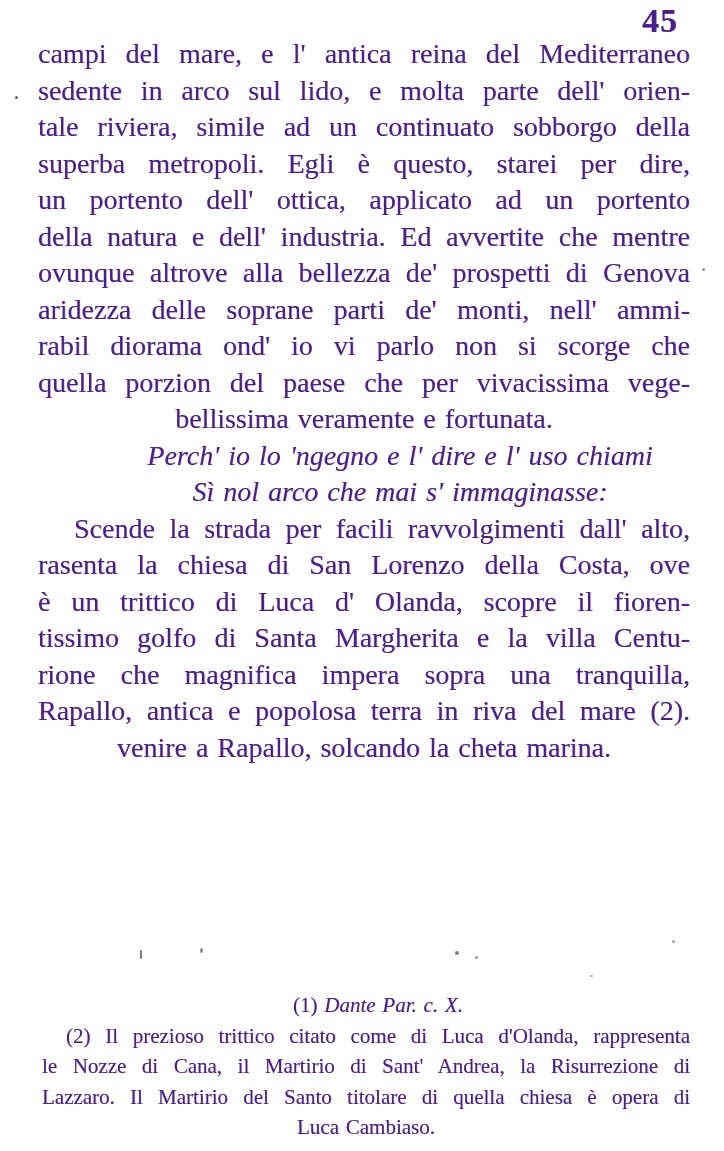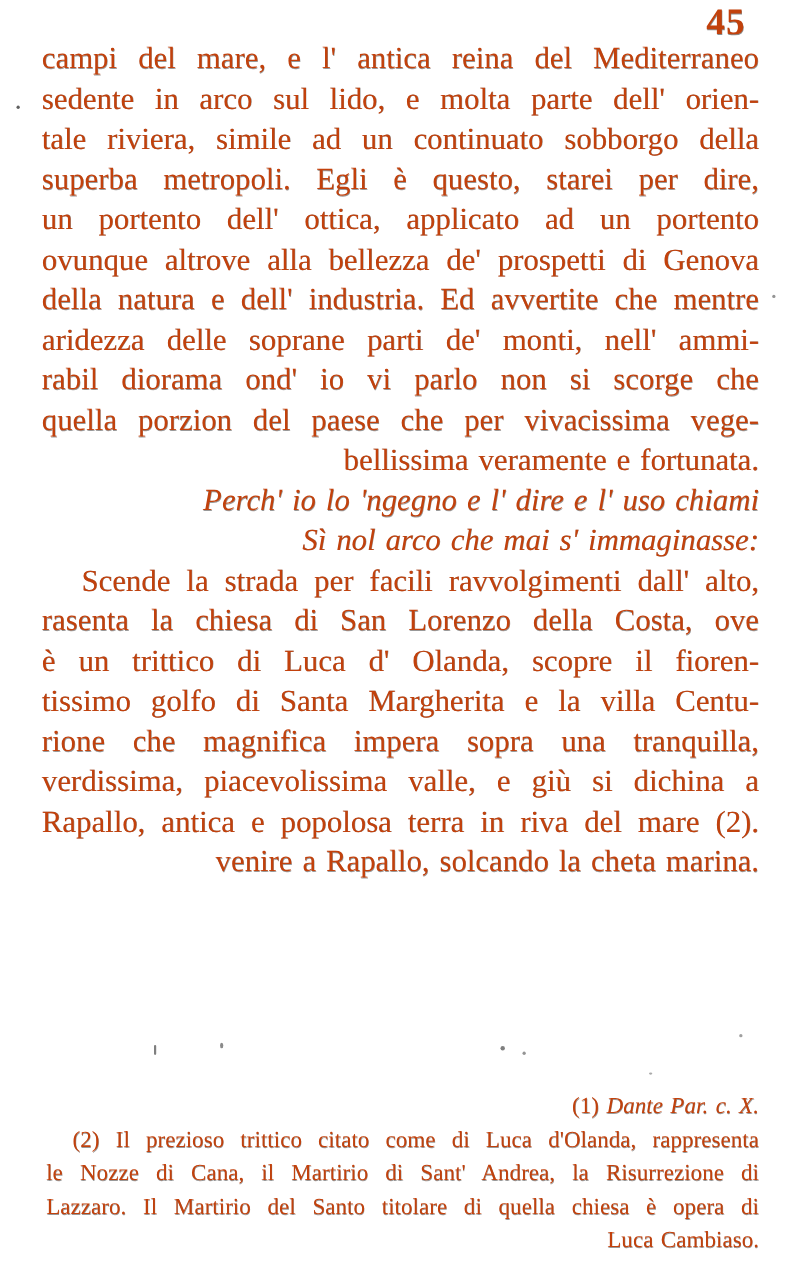--- a/index.html
+++ b/index.html
@@ -5,21 +5,21 @@
   html, body {
     margin: 0;
     padding: 0;
     background: #ffffff;
   }
   .page {
     position: relative;
     width: 724px;
     height: 1151px;
     background: #ffffff;
-    color: #c2410c;
+    color: #4c1d95;
     font-family: "Liberation Serif", "DejaVu Serif", serif;
     overflow: hidden;
   }
   .page-number {
     position: absolute;
     top: 2px;
     right: 46px;
     font-size: 34px;
     font-weight: bold;
     letter-spacing: 1px;
@@ -28,21 +28,21 @@
   .body-text {
     position: absolute;
     top: 36px;
     left: 38px;
     width: 652px;
     font-size: 28px;
     line-height: 36.5px;
     word-spacing: 2px;
     text-shadow: 0.4px 0.4px 0.6px rgba(0,0,0,0.4);
   }
-  .line { text-align: right; white-space: normal; }
+  .line { text-align: center; white-space: normal; }
   .line.just { text-align: justify; text-align-last: justify; }
   .line.ind { text-indent: 36px; }
   .verse-block {
     margin-left: 72px;
     font-style: italic;
   }
   .footnotes {
     position: absolute;
     top: 990px;
     left: 42px;
@@ -76,38 +76,37 @@
 
   <div class="page-number">45</div>
 
   <div class="body-text">
     <div>
         <div class="line just">campi del mare, e l' antica reina del Mediterraneo</div>
         <div class="line just">sedente in arco sul lido, e molta parte dell' orien-</div>
         <div class="line just">tale riviera, simile ad un continuato sobborgo della</div>
         <div class="line just">superba metropoli. Egli è questo, starei per dire,</div>
         <div class="line just">un portento dell' ottica, applicato ad un portento</div>
+        <div class="line just">della natura e dell' industria. Ed avvertite che mentre</div>
         <div class="line just">ovunque altrove alla bellezza de' prospetti di Genova</div>
-        <div class="line just">della natura e dell' industria. Ed avvertite che mentre</div>
         <div class="line just">aridezza delle soprane parti de' monti, nell' ammi-</div>
         <div class="line just">rabil diorama ond' io vi parlo non si scorge che</div>
         <div class="line just">quella porzion del paese che per vivacissima vege-</div>
         <div class="line">bellissima veramente e fortunata.</div>
       </div>
     <div class="verse-block">
         <div class="line">Perch' io lo 'ngegno e l' dire e l' uso chiami</div>
         <div class="line">Sì nol arco che mai s' immaginasse:</div>
       </div>
     <div>
         <div class="line just ind">Scende la strada per facili ravvolgimenti dall' alto,</div>
         <div class="line just">rasenta la chiesa di San Lorenzo della Costa, ove</div>
         <div class="line just">è un trittico di Luca d' Olanda, scopre il fioren-</div>
         <div class="line just">tissimo golfo di Santa Margherita e la villa Centu-</div>
         <div class="line just">rione che magnifica impera sopra una tranquilla,</div>
-        <div class="line just">verdissima, piacevolissima valle, e giù si dichina a</div>
         <div class="line just">Rapallo, antica e popolosa terra in riva del mare (2).</div>
       </div>
     <div>
         <div class="line">venire a Rapallo, solcando la cheta marina.</div>
       </div>
   </div>
 
   <div class="footnotes">
       <div class="line ind"><span>(1) </span><span class="it">Dante Par. c. X.</span></div>
       <div class="line just ind">(2) Il prezioso trittico citato come di Luca d'Olanda, rappresenta</div>

